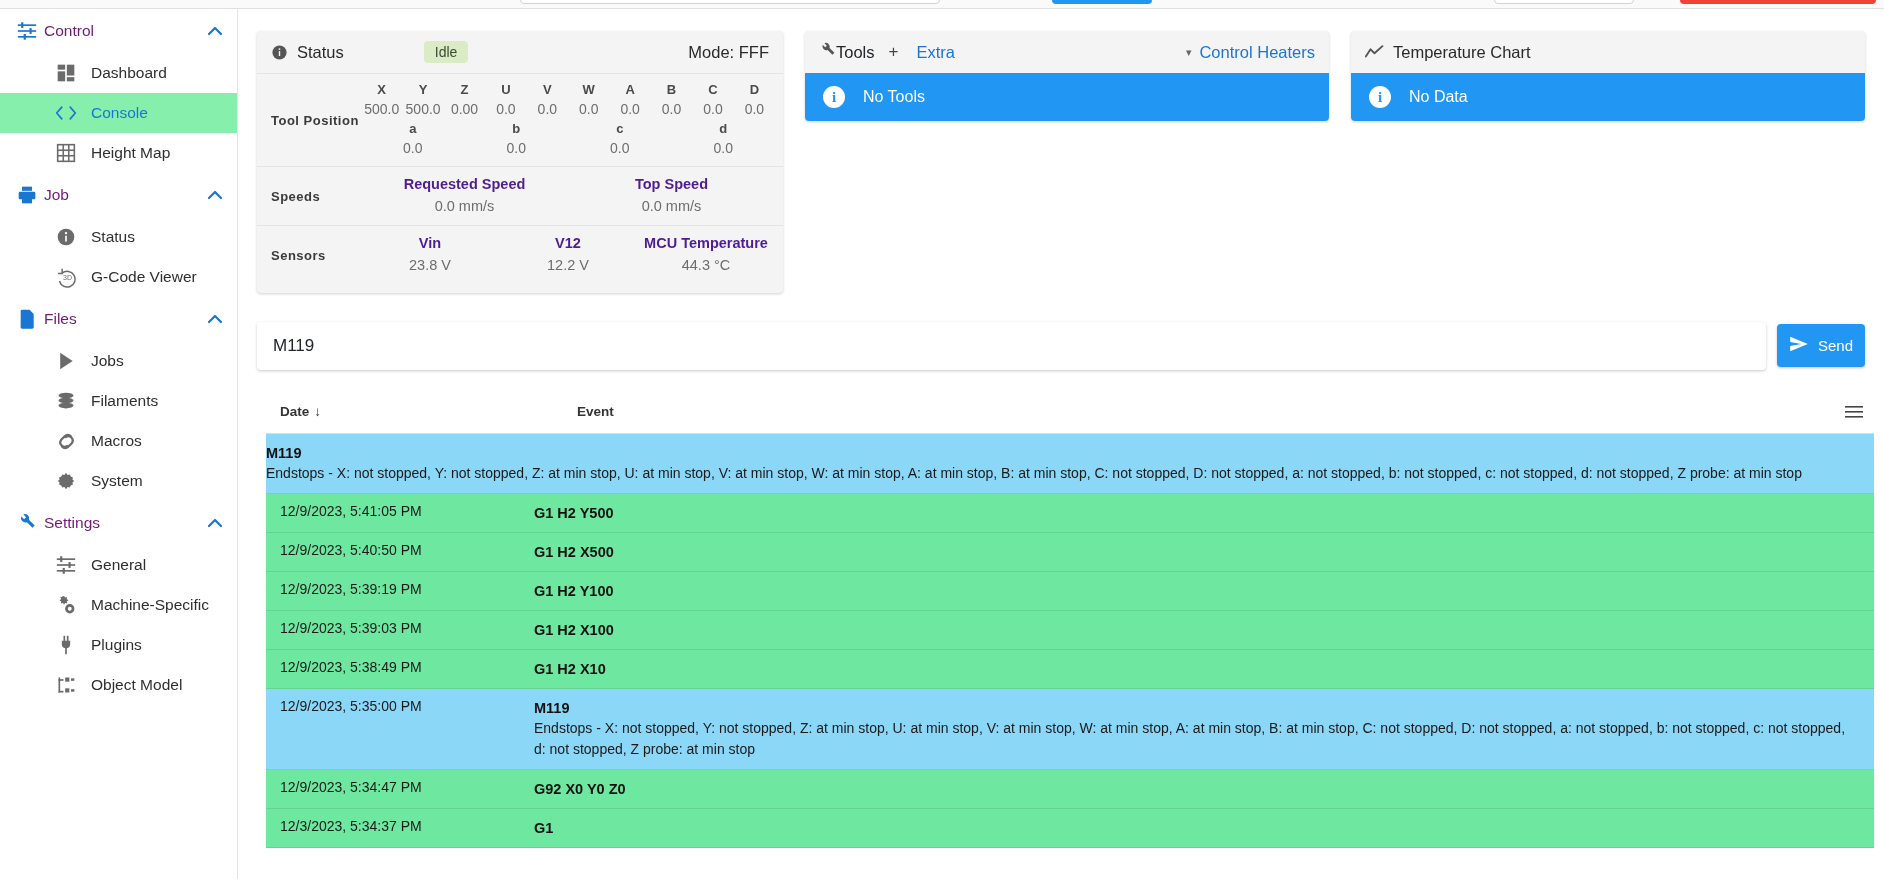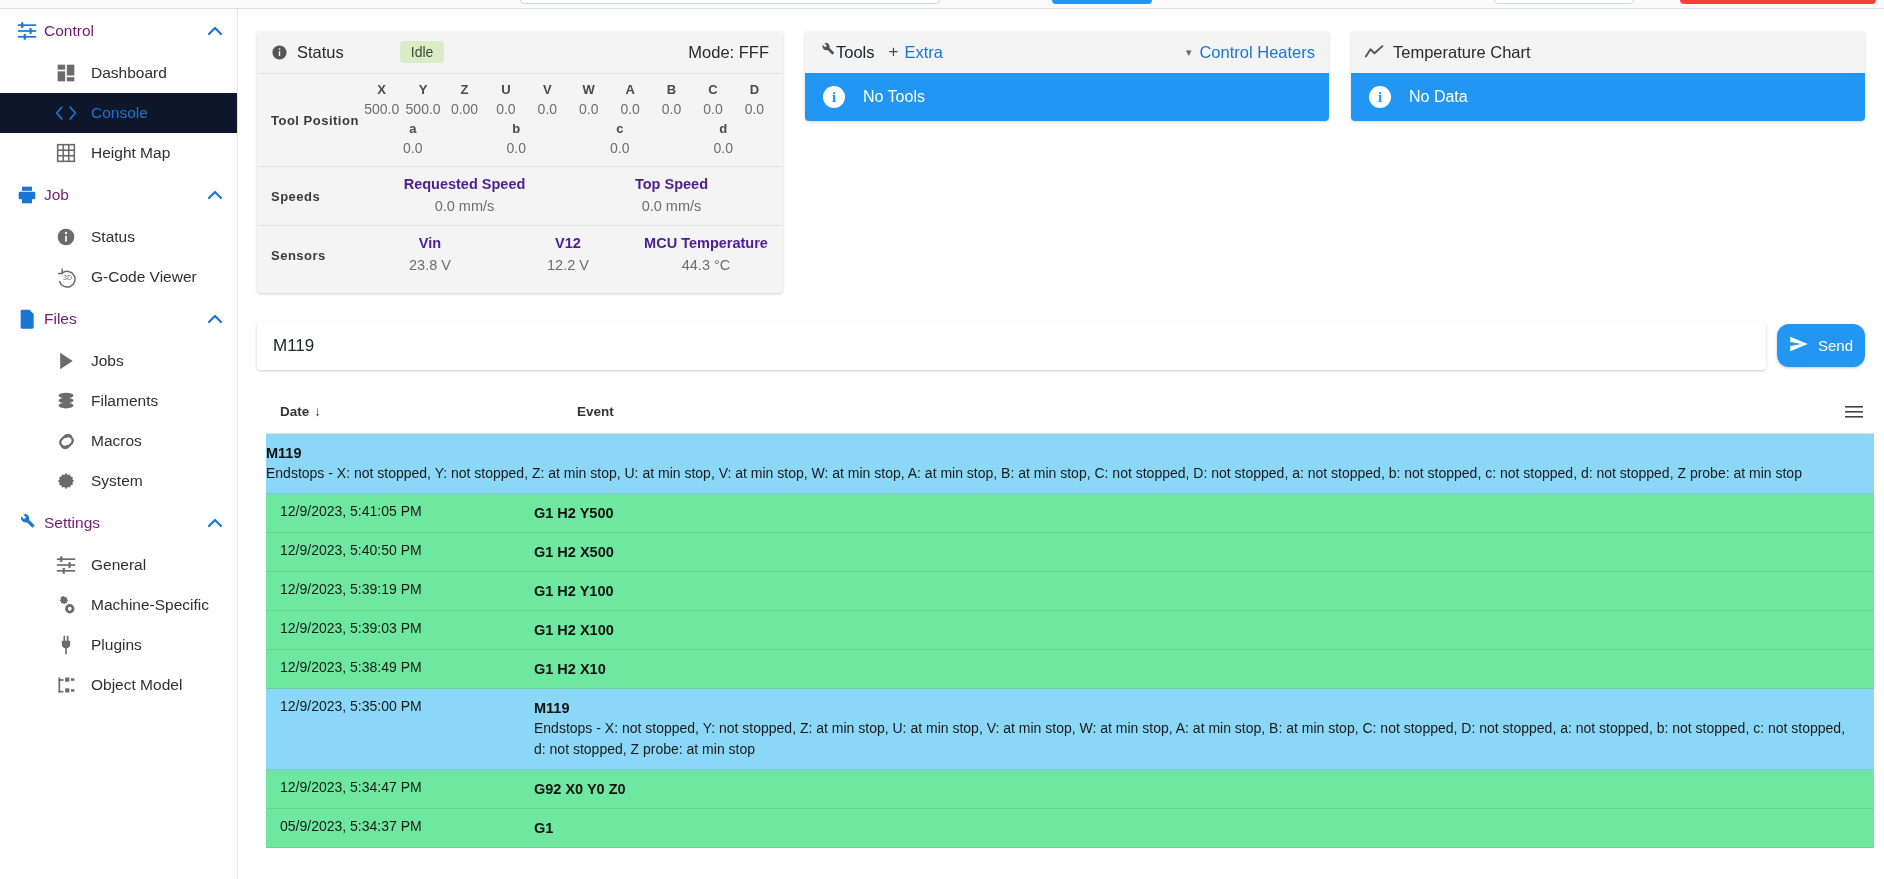--- a/index.html
+++ b/index.html
@@ -53,21 +53,21 @@
     display: flex; align-items: center;
     height: 40px; padding-left: 49px;
     color: #2f2f2f; font-size: 15.5px;
     cursor: pointer;
   }
   .nav-item .nicon {
     width: 34px; flex: 0 0 34px; display: flex; align-items:center; justify-content:center;
     color: #6b6b6b;
   }
   .nav-item .ntext { padding-left: 8px; }
-  .nav-item.active { background: #0f172a; }
+  .nav-item.active { background: #86efac; }
   .nav-item.active .ntext { color: #1976d2; }
   .nav-item.active .nicon { color: #1976d2; }
 
   
   #main {
     position: absolute; left: 239px; top: 9px;
     width: 1645px; height: 870px;
     background: #ffffff;
     overflow: hidden;
   }
@@ -138,21 +138,21 @@
   .cmd-input {
     position:absolute; left:0; top:0; width: 1509px; height: 48px;
     background:#fff; border:none; border-radius:4px;
     box-shadow: 0 1px 3px rgba(0,0,0,.22);
     padding: 0 16px; font-size: 17px; color: #212529;
     font-family:"Liberation Sans", sans-serif;
     outline: none;
   }
   .send-btn {
     position:absolute; right:0; top:2px; width: 88px; height: 43px;
-    background:#2196f3; color:#fff; border:none; border-radius:12px;
+    background:#2196f3; color:#fff; border:none; border-radius:4px;
     display:flex; align-items:center; justify-content:center; gap:9px;
     font-size: 15px; cursor:pointer;
     box-shadow: 0 1px 3px rgba(0,0,0,.22);
     font-family:"Liberation Sans", sans-serif;
   }
 
   
   .log-table { position:absolute; left:27px; top:381px; width:1608px; }
   .log-head {
     display:flex; align-items:center; height: 44px;
@@ -376,21 +376,21 @@
     <section class="card status-card">
       <div class="card-head">
         <span class="hicon">
           <svg width="17" height="17" viewBox="0 0 24 24" fill="#555">
               <circle cx="12" cy="12" r="10"></circle>
               <rect x="11" y="10" width="2" height="7" fill="#f4f4f4"></rect>
               <circle cx="12" cy="7.2" r="1.3" fill="#f4f4f4"></circle>
             </svg>
         </span>
         <span>Status</span>
-        <span class="badge-idle" style="margin-left:56px;">Idle</span>
+        <span class="badge-idle" style="margin-left:80px;">Idle</span>
         <span class="mode-text">Mode: FFF</span>
       </div>
 
       <div class="srow">
         <div class="slabel">Tool Position</div>
         <div class="sbody">
           <div class="axis-line" id="axes-names">
               <div class="axis-cell"><span class="axis-name">X</span></div>
               <div class="axis-cell"><span class="axis-name">Y</span></div>
               <div class="axis-cell"><span class="axis-name">Z</span></div>
@@ -462,21 +462,21 @@
 
     <section class="card tools-card">
       <div class="tools-head">
         <span class="hicon">
           <svg width="17" height="17" viewBox="0 0 24 24" fill="#555">
               <path d="M21.7 18.6l-7.4-7.4a6 6 0 0 1-7.5-7.9l3.8 3.8 2.6-2.6L9.4 0.7a6 6 0 0 1 7.9 7.5l7.4 7.4-3 3z" transform="translate(-1,1) scale(0.92)"></path>
             </svg>
         </span>
         <span>Tools</span>
         <span style="margin-left:14px;color:#444;font-size:17px;">+</span>
-        <span class="link-blue" style="margin-left:6px;">Extra</span>
+        <span class="link-blue" style="margin-left:18px;">Extra</span>
         <span style="margin-left:auto;color:#666;font-size:11px;">▾</span>
         <span class="link-blue" style="margin-left:8px;">Control Heaters</span>
       </div>
       <div class="alert-blue">
         <span class="alert-icon">i</span>
         <span>No Tools</span>
       </div>
     </section>
 
     <section class="card chart-card">
@@ -572,21 +572,21 @@
      </div>
    </div>
         <div class="log-row green">
      <div class="rdate">12/9/2023, 5:34:47 PM</div>
      <div class="revent">
        <div class="evt-cmd">G92 X0 Y0 Z0</div>
 
      </div>
    </div>
         <div class="log-row green">
-     <div class="rdate">05/9/2023, 5:34:37 PM</div>
+     <div class="rdate">12/3/2023, 5:34:37 PM</div>
      <div class="revent">
        <div class="evt-cmd">G1</div>
 
      </div>
    </div>
       </div>
   </div>
 </div>
 
 </body></html>

